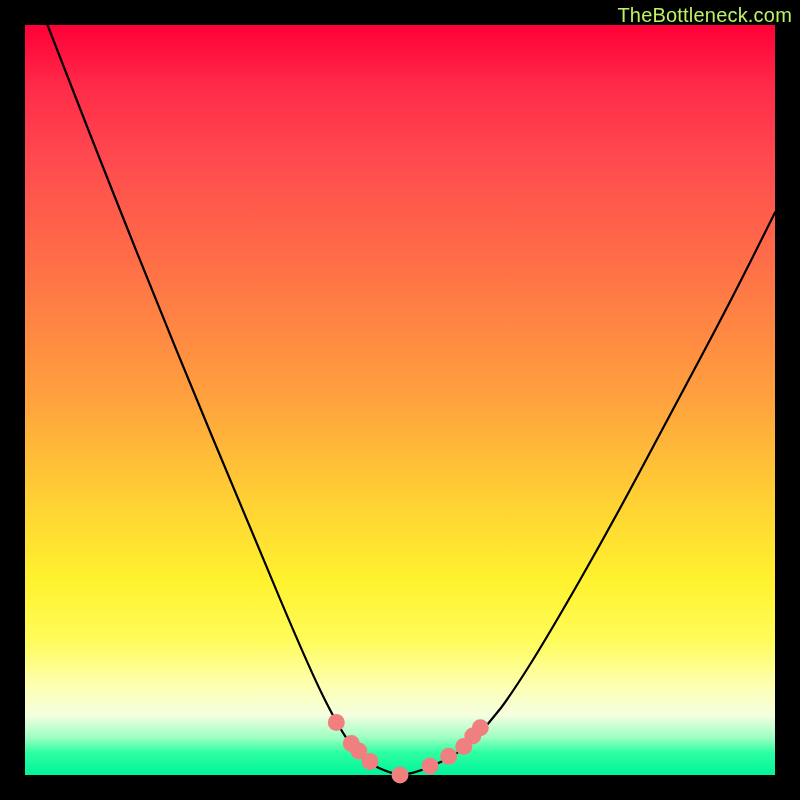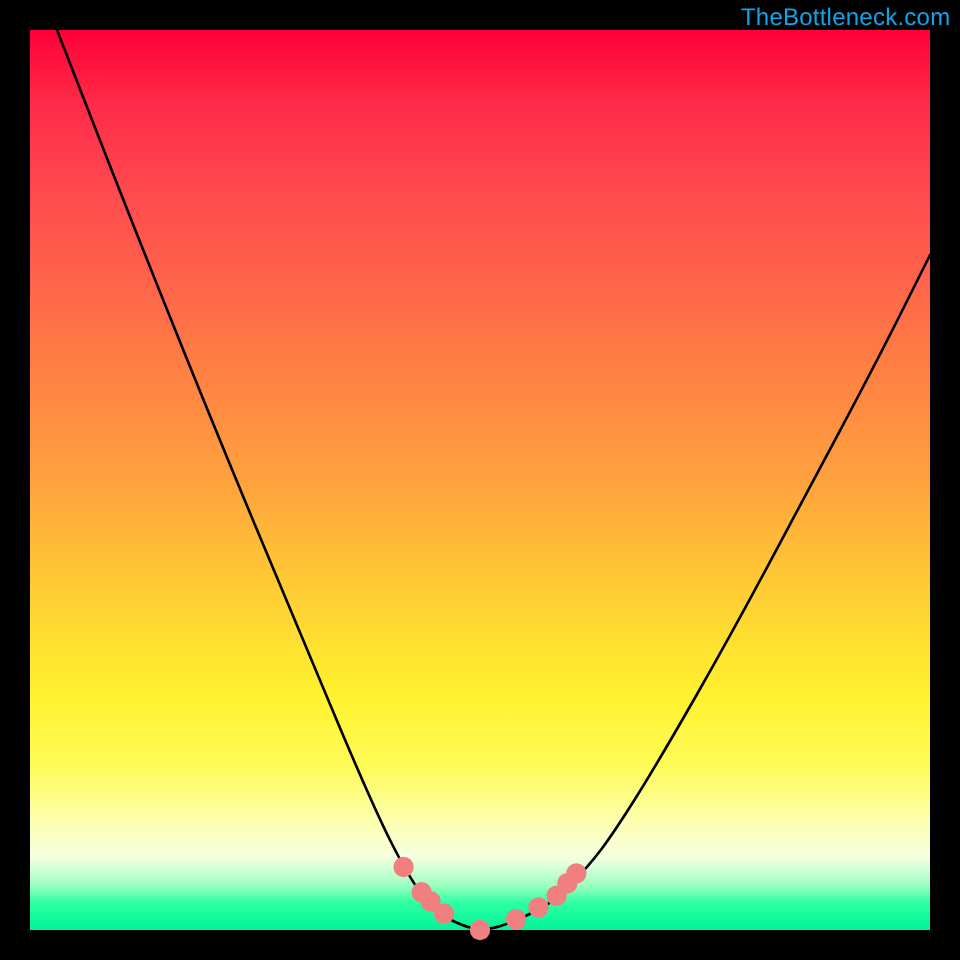--- a/index.html
+++ b/index.html
@@ -40,21 +40,21 @@
       #f5ffe0 92%,
       #9dffc2 95%,
       #2effa2 97%,
       #00f49a 100%
     );
   }
   .attribution {
     position: absolute;
     top: 4px;
     right: 8px;
-    color: #0ea5e9;
+    color: #bef264;
     font-size: 20px;
     font-weight: 500;
     letter-spacing: 0.2px;
     user-select: none;
   }
   svg.curve {
     position: absolute;
     top: 0;
     left: 0;
     width: 750px;

